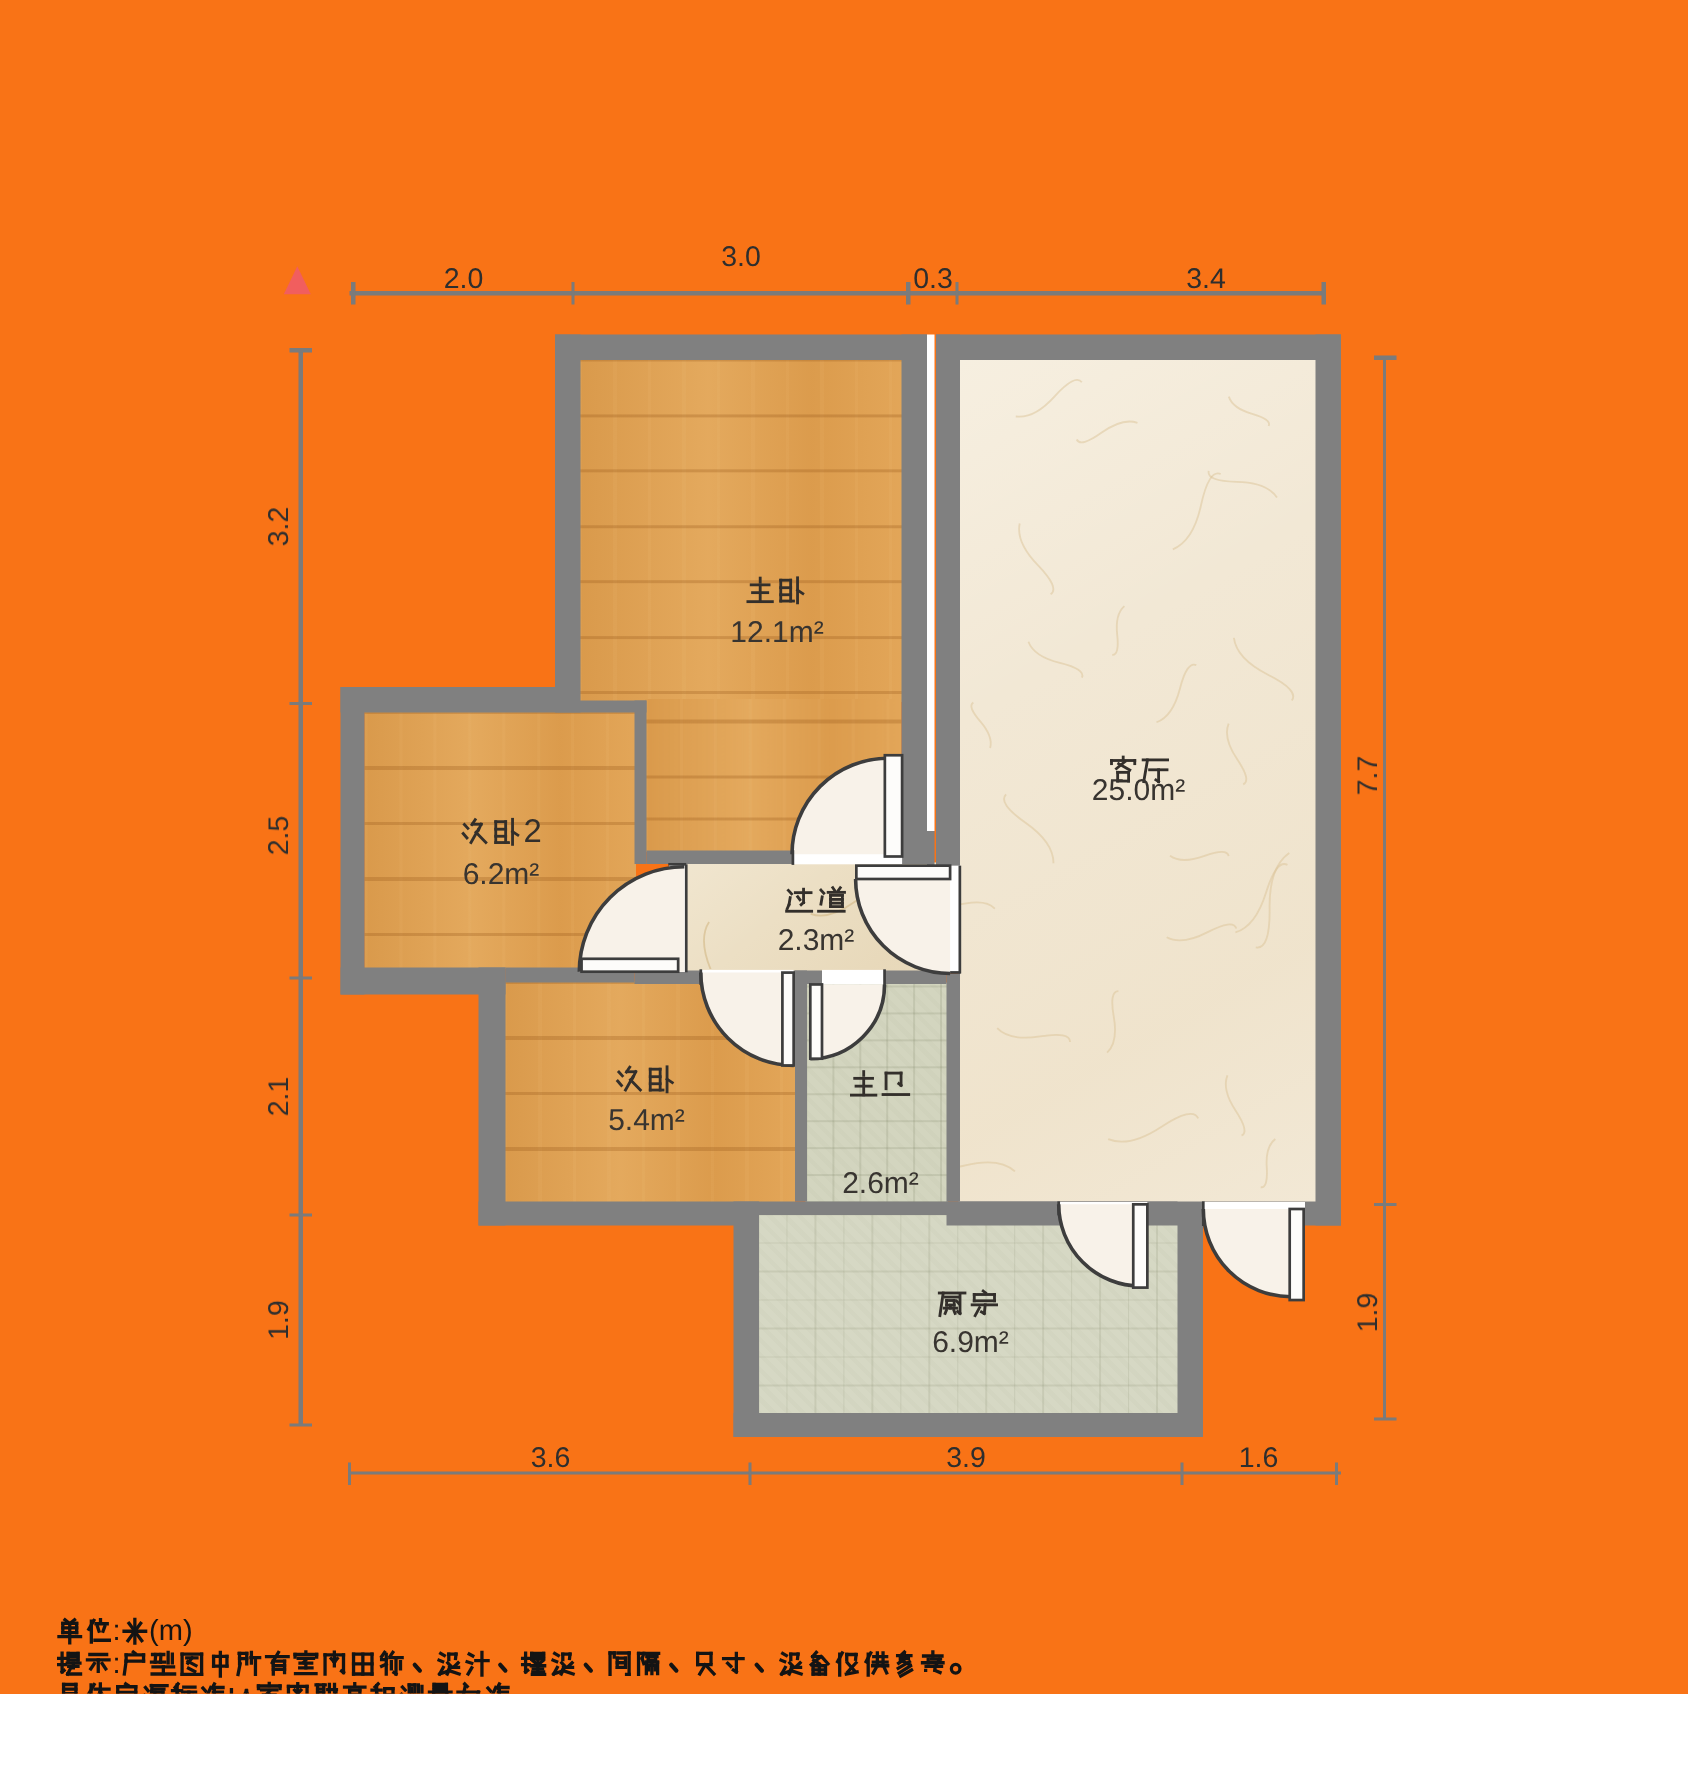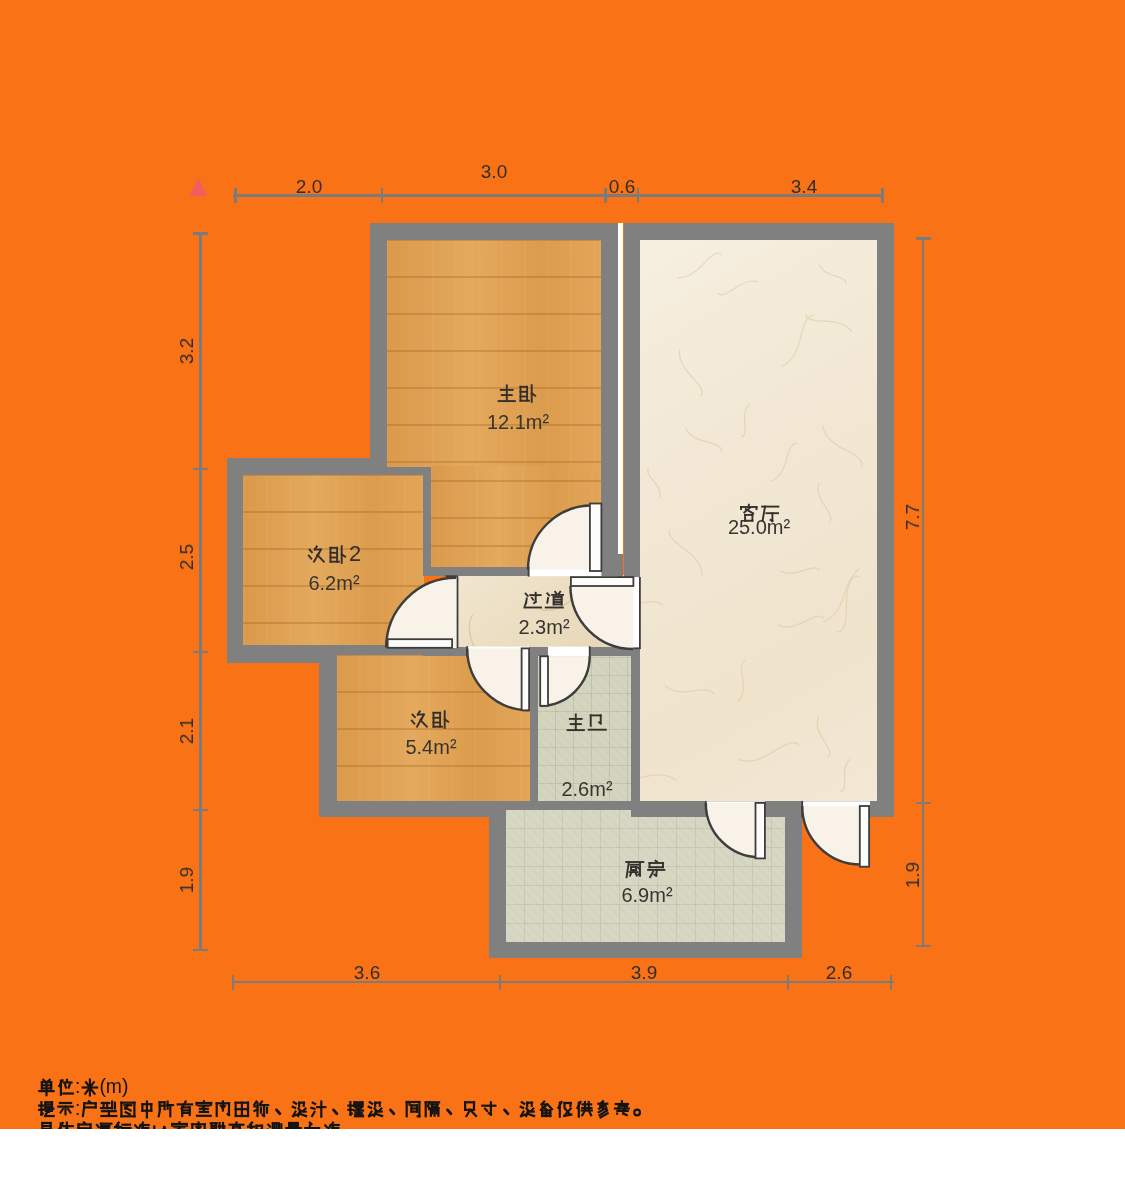--- a/index.html
+++ b/index.html
@@ -172,21 +172,21 @@
 
 <div style="position:absolute;left:0;top:0">
       <div style="position:absolute;left:233.0px;top:194.3px;width:651.0px;height:2.4px;background:#7b7b7b;"></div>
       <div style="position:absolute;left:234.3px;top:188.0px;width:2.4px;height:15px;background:#7b7b7b;"></div>
       <div style="position:absolute;left:380.8px;top:188.0px;width:2.4px;height:15px;background:#7b7b7b;"></div>
       <div style="position:absolute;left:604.3px;top:188.0px;width:2.4px;height:15px;background:#7b7b7b;"></div>
       <div style="position:absolute;left:636.8px;top:188.0px;width:2.4px;height:15px;background:#7b7b7b;"></div>
       <div style="position:absolute;left:881.3px;top:188.0px;width:2.4px;height:15px;background:#7b7b7b;"></div>
       <div class="dim" style="left:308.8px;top:175.7px;transform:translateX(-50%);">2.0</div>
       <div class="dim" style="left:493.5px;top:161px;transform:translateX(-50%);">3.0</div>
-      <div class="dim" style="left:621.5px;top:175.7px;transform:translateX(-50%);">0.6</div>
+      <div class="dim" style="left:621.5px;top:175.7px;transform:translateX(-50%);">0.3</div>
       <div class="dim" style="left:760.0px;top:175.7px;transform:translateX(-50%);margin-left:44px;">3.4</div>
     </div>
 
 <div style="position:absolute;left:0;top:0">
       <div style="position:absolute;left:199.3px;top:233.5px;width:2.4px;height:716.5px;background:#7b7b7b;"></div>
       <div style="position:absolute;left:193.0px;top:232.3px;width:15px;height:2.4px;background:#7b7b7b;"></div>
       <div style="position:absolute;left:193.0px;top:467.8px;width:15px;height:2.4px;background:#7b7b7b;"></div>
       <div style="position:absolute;left:193.0px;top:650.8px;width:15px;height:2.4px;background:#7b7b7b;"></div>
       <div style="position:absolute;left:193.0px;top:808.8px;width:15px;height:2.4px;background:#7b7b7b;"></div>
       <div style="position:absolute;left:193.0px;top:948.8px;width:15px;height:2.4px;background:#7b7b7b;"></div>
@@ -206,21 +206,21 @@
     </div>
 
 <div style="position:absolute;left:0;top:0">
       <div style="position:absolute;left:233.0px;top:980.8px;width:661.0px;height:2.4px;background:#7b7b7b;"></div>
       <div style="position:absolute;left:231.8px;top:974.5px;width:2.4px;height:15px;background:#7b7b7b;"></div>
       <div style="position:absolute;left:499.1px;top:974.5px;width:2.4px;height:15px;background:#7b7b7b;"></div>
       <div style="position:absolute;left:787.0px;top:974.5px;width:2.4px;height:15px;background:#7b7b7b;"></div>
       <div style="position:absolute;left:889.8px;top:974.5px;width:2.4px;height:15px;background:#7b7b7b;"></div>
       <div class="dim" style="left:366.8px;top:962.2px;transform:translateX(-50%);">3.6</div>
       <div class="dim" style="left:644.0px;top:962.2px;transform:translateX(-50%);">3.9</div>
-      <div class="dim" style="left:839.0px;top:962.2px;transform:translateX(-50%);">2.6</div>
+      <div class="dim" style="left:839.0px;top:962.2px;transform:translateX(-50%);">1.6</div>
     </div>
 
 <svg style="position:absolute;left:496.0px;top:383.0px;overflow:visible" width="45" height="24" viewBox="0 0 45 24">
       <g stroke="#332f2b" stroke-width="1.89" stroke-linecap="square">
         <line x1="10.8" y1="2.4" x2="10.8" y2="4.9"></line>
         <line x1="4.8" y1="6.9" x2="16.7" y2="6.9"></line>
         <line x1="10.8" y1="6.9" x2="10.8" y2="17.9"></line>
         <line x1="5.7" y1="12.1" x2="15.8" y2="12.1"></line>
         <line x1="2.6" y1="18.1" x2="18.9" y2="18.1"></line>
       </g>

